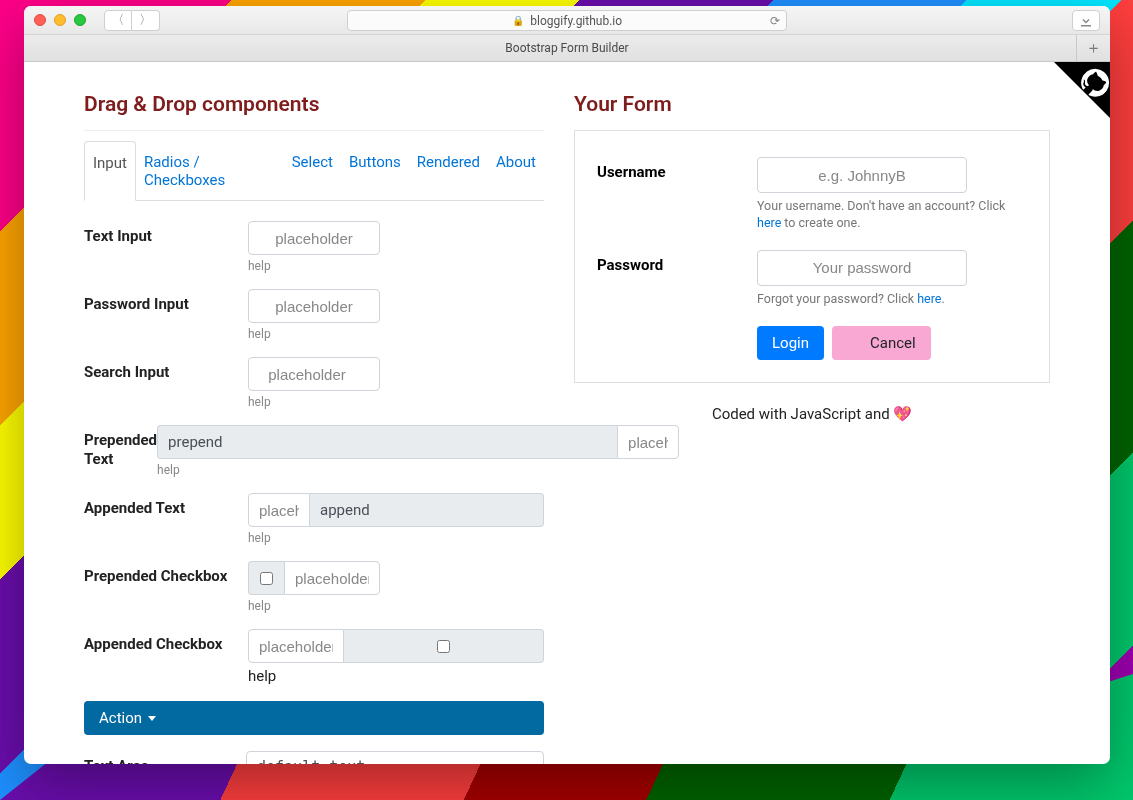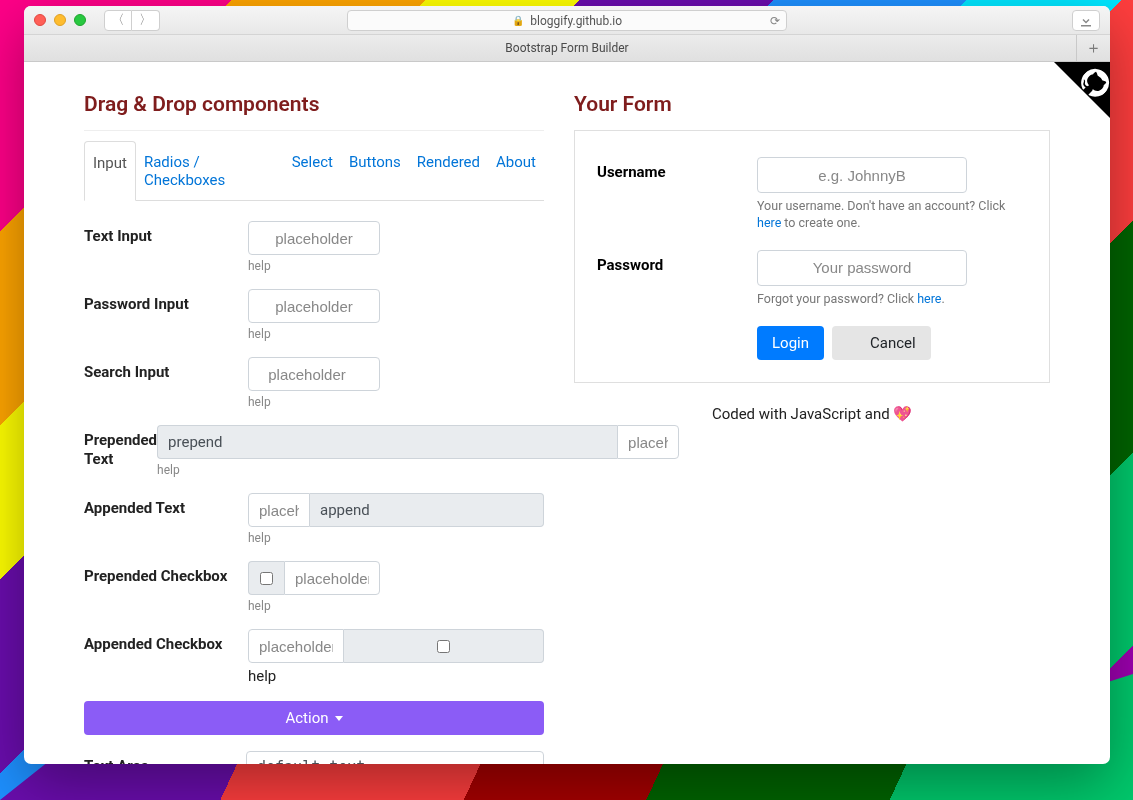--- a/index.html
+++ b/index.html
@@ -69,23 +69,23 @@
   .input-group .addon.left{border-radius:4px 0 0 4px; border-right:none;}
   .input-group .addon.right{border-radius:0 4px 4px 0; border-left:none;}
   .input-group input.form{ border-radius:0 4px 4px 0; width:62px;}
   .input-group.left-input input.form{border-radius:4px 0 0 4px;}
   .input-group .chk{ background:#e9ecef; border:1px solid #ced4da; width:36px; display:flex; align-items:center; justify-content:center;}
   .input-group .chk.left{border-radius:4px 0 0 4px; border-right:none;}
   .input-group .chk.right{border-radius:0 4px 4px 0; border-left:none;}
   .input-group .chk input{margin:0;}
   .input-group.ph input.form{width:96px;}
   .btn { display:inline-flex; align-items:center; padding:7px 14px; border-radius:4px; font-size:15px; border:1px solid transparent; cursor:pointer;}
-  .btn.secondary{ background:#8b5cf6; color:#fff;justify-content:center;}
+  .btn.secondary{ background:#0369a1; color:#fff;}
   .btn.primary{ background:#007bff; color:#fff;}
-  .btn.warning{ background:#e5e5e5; color:#212529;padding-left:37px;}
+  .btn.warning{ background:#f9a8d4; color:#212529;padding-left:37px;}
   .btn .caret{ margin-left:6px; border-left:4px solid transparent; border-right:4px solid transparent; border-top:5px solid #fff; display:inline-block;}
   textarea.form{ width:298px; height:48px; resize:both;}
   .card{ border:1px solid #dfdfdf; border-radius:0; padding:26px 22px 22px 22px; }
   .formrow{ display:flex; margin-bottom:18px;}
   .formrow > label{ width:160px; font-weight:700; font-size:15px; padding-top:6px;}
   .formrow .ff{ flex:1;}
   .formrow input.wide{ width:210px; height:36px;}
   .hint{ font-size:12.5px; color:#777; margin-top:5px; line-height:1.35;}
   .hint a{ color:#0275d8; text-decoration:none;}
   .actions{ margin-left:160px; display:flex; gap:8px;}

